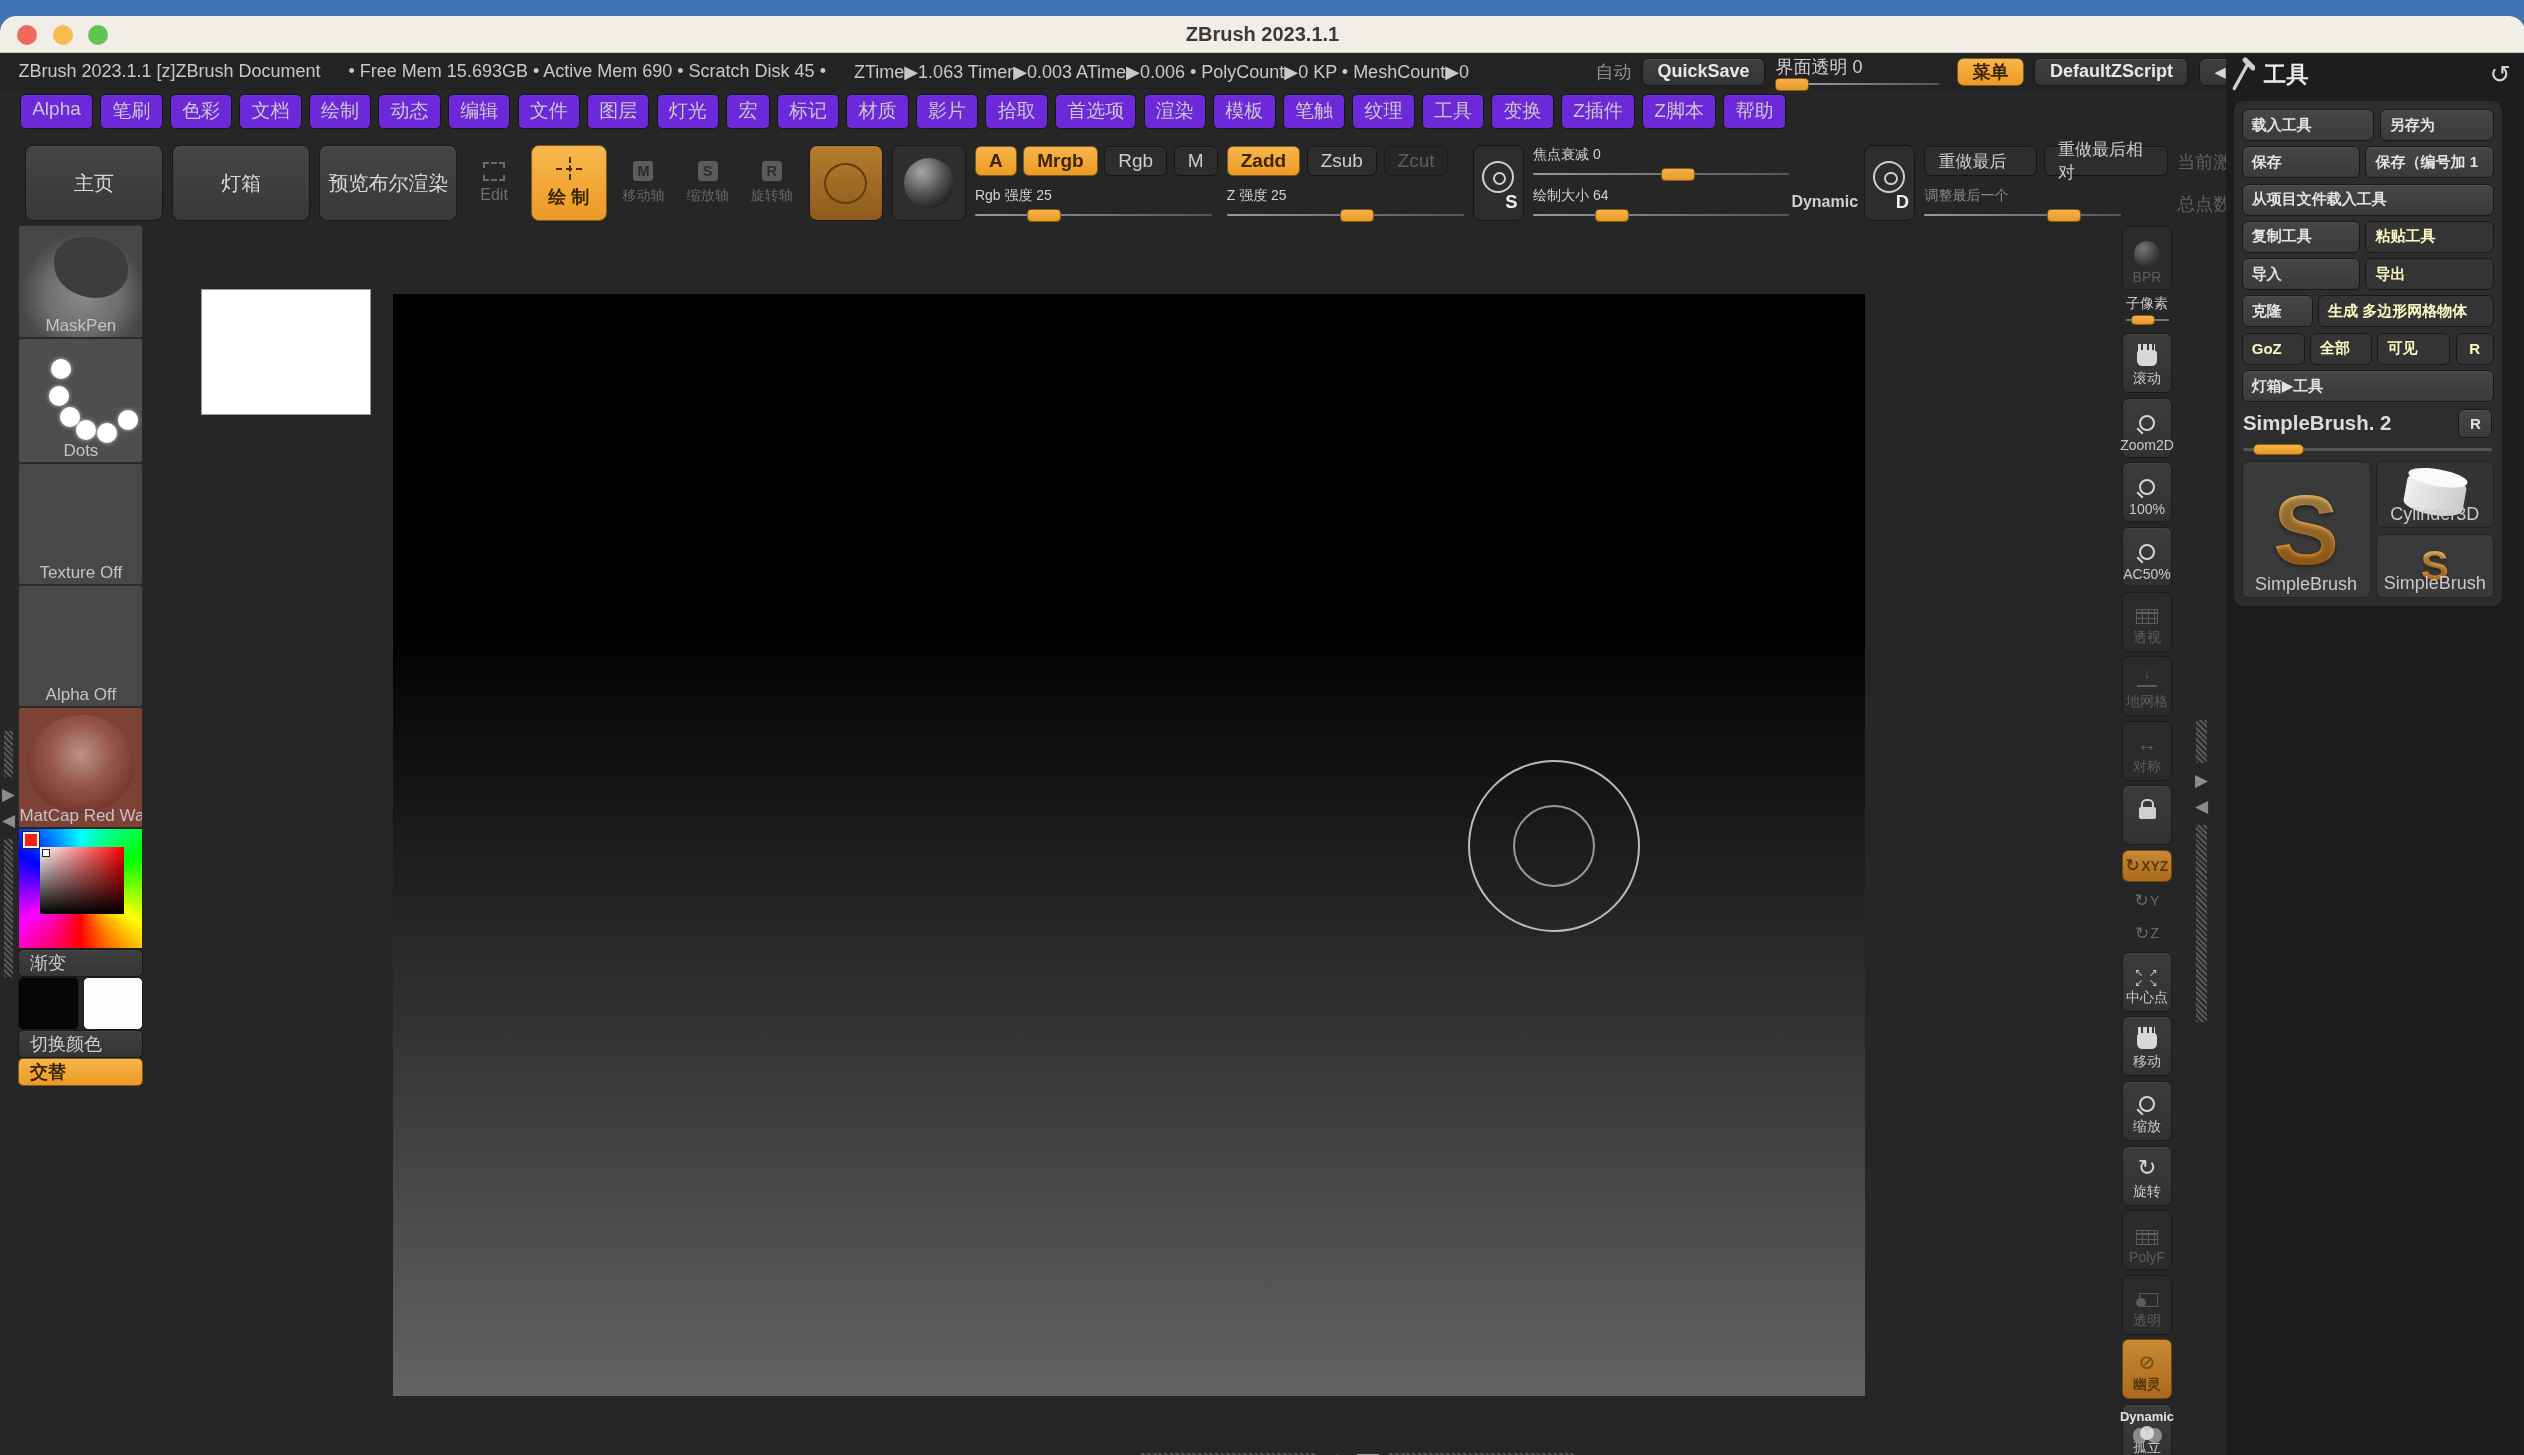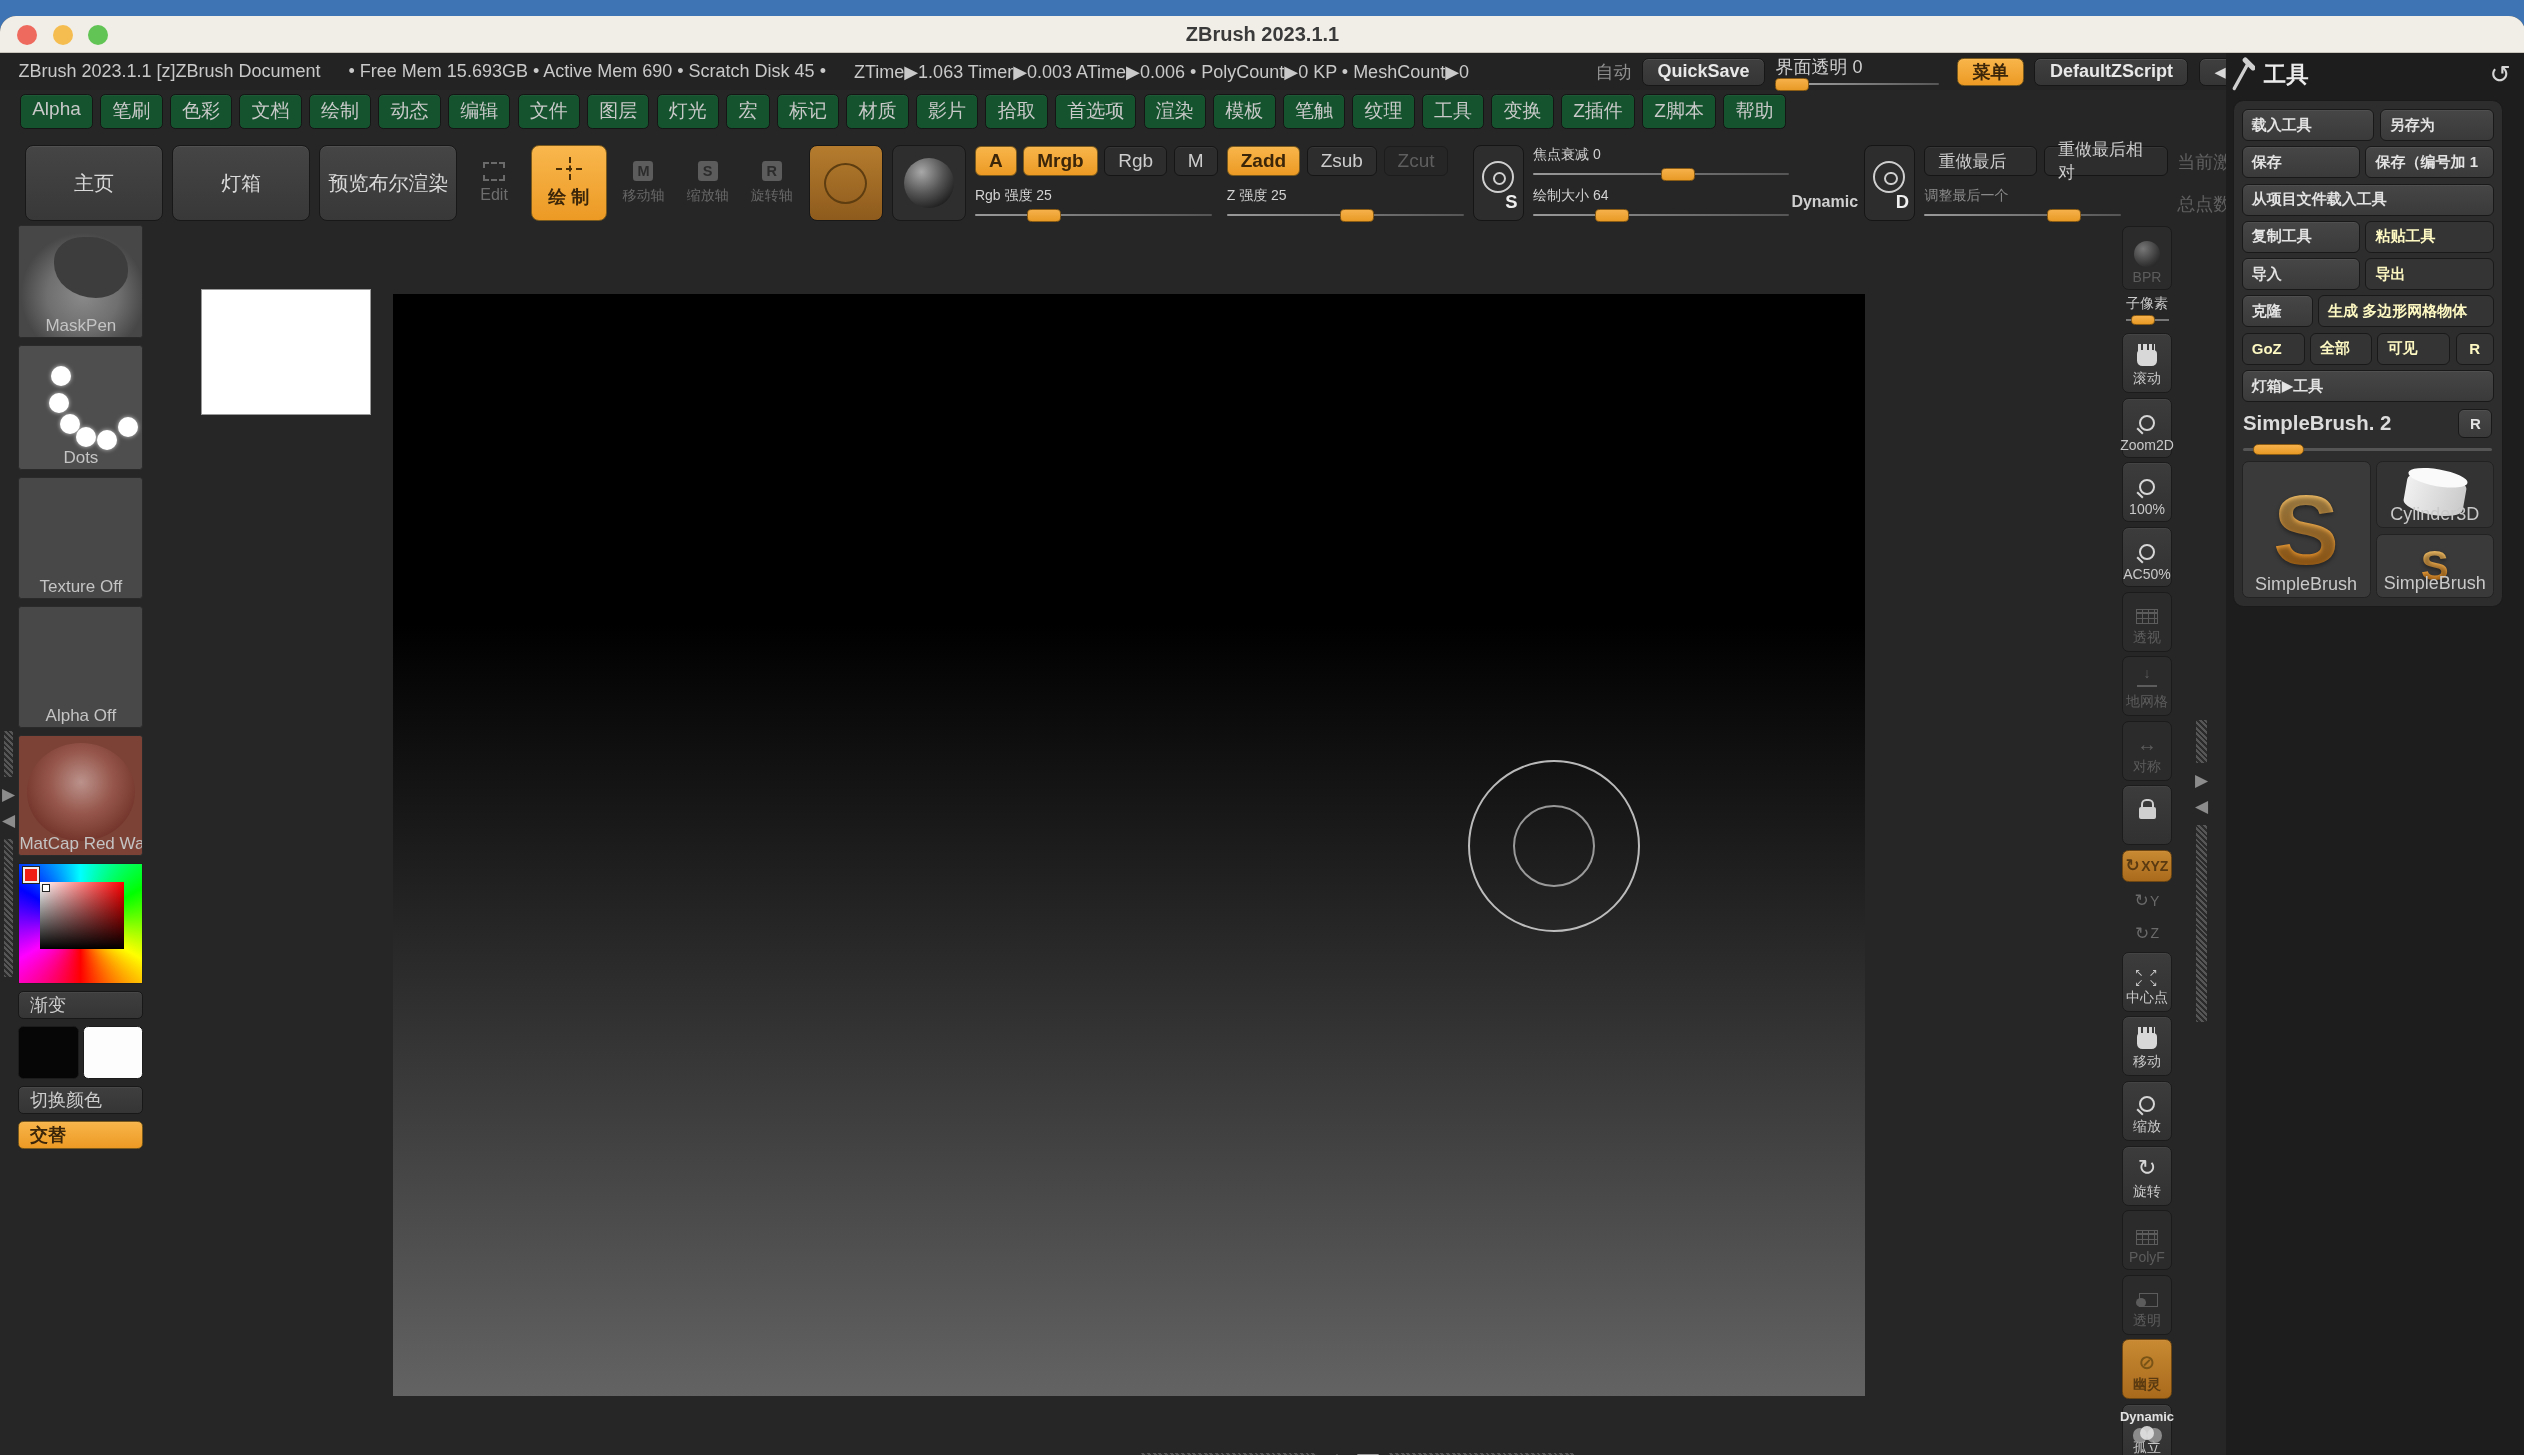--- a/index.html
+++ b/index.html
@@ -27,21 +27,21 @@
   .op-track { position:absolute; left:0; bottom:2.6px; width:164px; height:2px; background:linear-gradient(90deg,#aaa,#555); border-radius:1.3px; }
   .op-knob { position:absolute; left:0; bottom:-5.3px; width:34px; height:12.5px; background:linear-gradient(#f6b14b,#e89a25); border:0.7px solid #8a5c14; border-radius:4.6px; }
   .bars { display:inline-block; width:17px; height:14.5px; background:repeating-linear-gradient(90deg,#d2d2d2 0 2.6px,transparent 2.6px 5.3px); }
   .nav-glyph { font-size:14.5px; color:#d8d8d8; }
   .stack-ico { position:relative; width:17px; height:14.5px; }
   .stack-ico .s1 { position:absolute; left:0; top:3.3px; width:10.5px; height:9.2px; border:1.3px solid #d0d0d0; background:#3a3a3a; }
   .stack-ico .s2 { position:absolute; left:5.3px; top:0; width:10.5px; height:9.2px; border:1.3px solid #d0d0d0; background:#3a3a3a; }
 
   
   .menubar { position:absolute; left:20px; top:78px; display:flex; gap:7.2px; }
-  .menu-btn { padding:3.3px 11.2px; background:#14532d; border:0.7px solid #151515; border-radius:5.3px; color:#c9c9c9; font-size:19px; box-shadow:inset 0 0.7px 0 rgba(255,255,255,.06); }
+  .menu-btn { padding:3.3px 11.2px; background:#6d28d9; border:0.7px solid #151515; border-radius:5.3px; color:#c9c9c9; font-size:19px; box-shadow:inset 0 0.7px 0 rgba(255,255,255,.06); }
 
   
   .shelf { position:absolute; left:25px; top:129px; height:76px; display:flex; align-items:stretch; gap:9.2px; }
   .big-btn { width:138px; background:linear-gradient(#454545,#383838); border:0.7px solid #181818; border-radius:8px; color:#d9d9d9; font-size:20px; display:flex; align-items:center; justify-content:center; box-shadow:inset 0 0.7px 0 rgba(255,255,255,.09); }
   .ghost-col { width:55px; display:flex; flex-direction:column; align-items:center; justify-content:center; gap:5.3px; color:#6e6e6e; font-size:16px; }
   .edit-ico { width:22.4px; height:18.4px; border:2px dashed #6a6a6a; }
   .draw-btn { width:76px; border-radius:8px; background:linear-gradient(#f9b74d,#ec9a24); border:0.7px solid #7a5a1c; display:flex; flex-direction:column; align-items:center; justify-content:center; gap:5.3px; color:#3c260a; font-size:18px; font-weight:bold; }
   .cross { position:relative; width:26px; height:22.4px; }
   .cross i { position:absolute; }
   .cross .v { left:50%; top:0; height:100%; border-left:2px dashed #4a2e08; }
@@ -63,21 +63,21 @@
   .s-track { position:absolute; left:0; bottom:4px; height:2px; width:100%; background:linear-gradient(90deg,#999,#555); border-radius:1.3px; }
   .s-knob { position:absolute; bottom:-6px; width:34px; height:13px; background:linear-gradient(#f6b14b,#e89a25); border:0.7px solid #8a5c14; border-radius:4.6px; }
   .circ-btn { width:51px; background:#2d2d2d; border:0.7px solid #151515; border-radius:8px; position:relative; }
   .circ-btn .ring2 { position:absolute; left:8px; top:14.5px; width:32px; height:32px; border:2px solid #cfcfcf; border-radius:50%; }
   .circ-btn .ring2::after { content:""; position:absolute; left:9.2px; top:9.2px; width:9.2px; height:9.2px; border:2px solid #cfcfcf; border-radius:50%; }
   .circ-btn .letter { position:absolute; right:5.3px; bottom:6.6px; color:#efefef; font-weight:bold; font-size:18.4px; }
   .dyn-lbl { font-size:16px; font-weight:bold; color:#cfcfcf; }
   .ghost-labels { display:flex; flex-direction:column; justify-content:space-between; padding:5.3px 0; color:#606060; font-size:18px; }
 
   
-  .left-tray { position:absolute; left:18.4px; top:209px; width:125px; display:flex; flex-direction:column; gap:7px; }
+  .left-tray { position:absolute; left:18.4px; top:209px; width:125px; display:flex; flex-direction:column; gap:0; }
   .thumb { position:relative; background:#484848; border:0.7px solid #2a2a2a; border-radius:3.3px; overflow:hidden; }
   .thumb .lbl { position:absolute; left:0; right:0; bottom:1.3px; text-align:center; font-size:17px; color:#c4c4c4; white-space:nowrap; overflow:hidden; }
   .dot { position:absolute; width:20px; height:20px; border-radius:50%; background:#fff; box-shadow:0 0 4px rgba(255,255,255,.7); }
   .maskpen-art { position:absolute; inset:0; background:radial-gradient(circle at 52% 62%, #8a8a8a 0%, #6f6f6f 38%, #474747 66%); }
   .maskpen-blob { position:absolute; left:28%; top:10%; width:60%; height:55%; background:#3d3d3d; border-radius:45% 60% 50% 65%; }
   .matcap-art { position:absolute; inset:0; background:#7c4236; }
   .matcap-ball { position:absolute; left:6%; top:6%; width:88%; height:82%; border-radius:50%; background:radial-gradient(circle at 50% 40%, #bb928b 0%, #96564b 40%, #73352b 75%, #62291f 100%); }
   .picker { position:relative; width:125px; height:121px; background:conic-gradient(from 180deg at 50% 50%, #f00, #f0f, #00f, #0ff, #0f0, #ff0, #f00); border:0.7px solid #222; }
   .sat-box { position:absolute; left:21px; top:18.4px; width:84px; height:67px; background:linear-gradient(to bottom, rgba(0,0,0,0) 0%, #000 100%), linear-gradient(to right, #fff 0%, #f00 100%); }
   .hue-sel { position:absolute; left:3.3px; top:3.3px; width:16px; height:16px; background:#f02015; border:2px solid #eee; outline:1.3px solid #222; }

